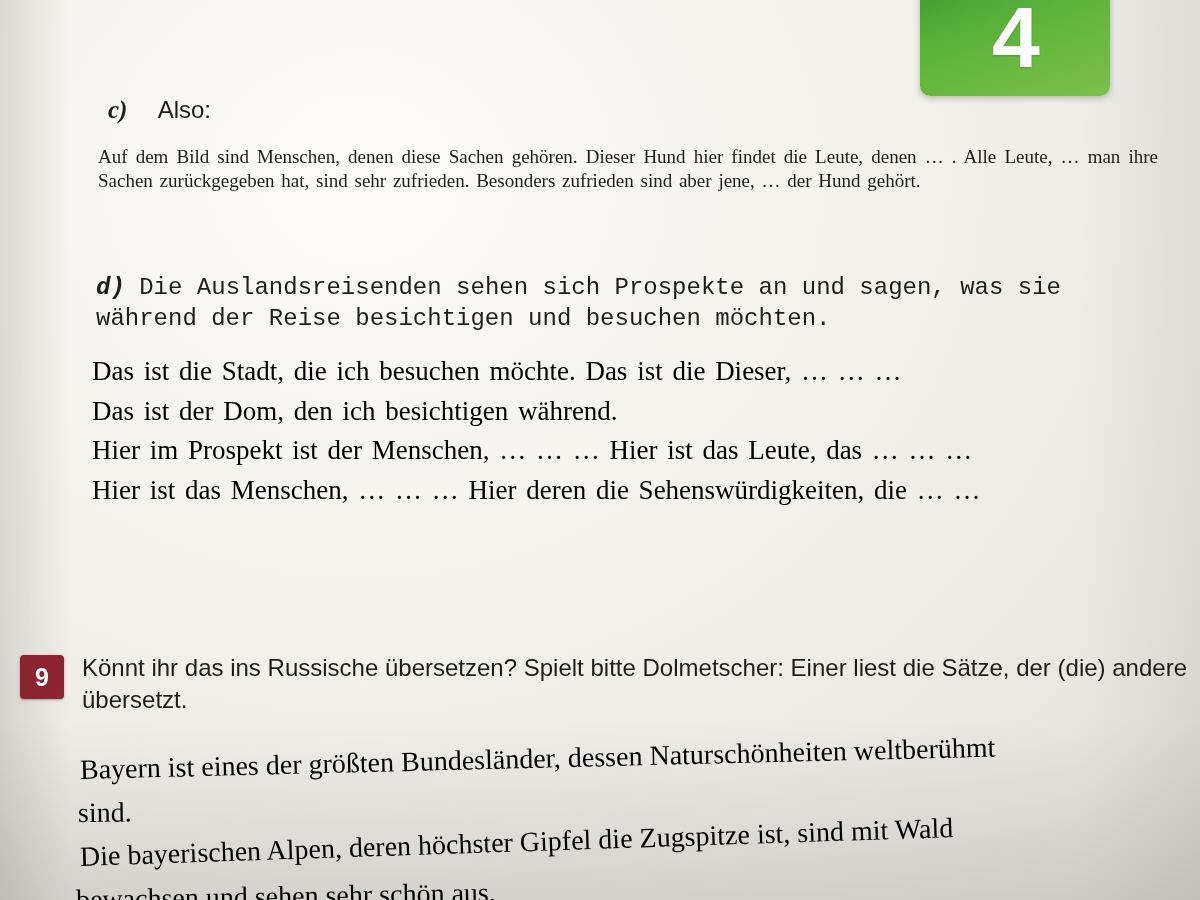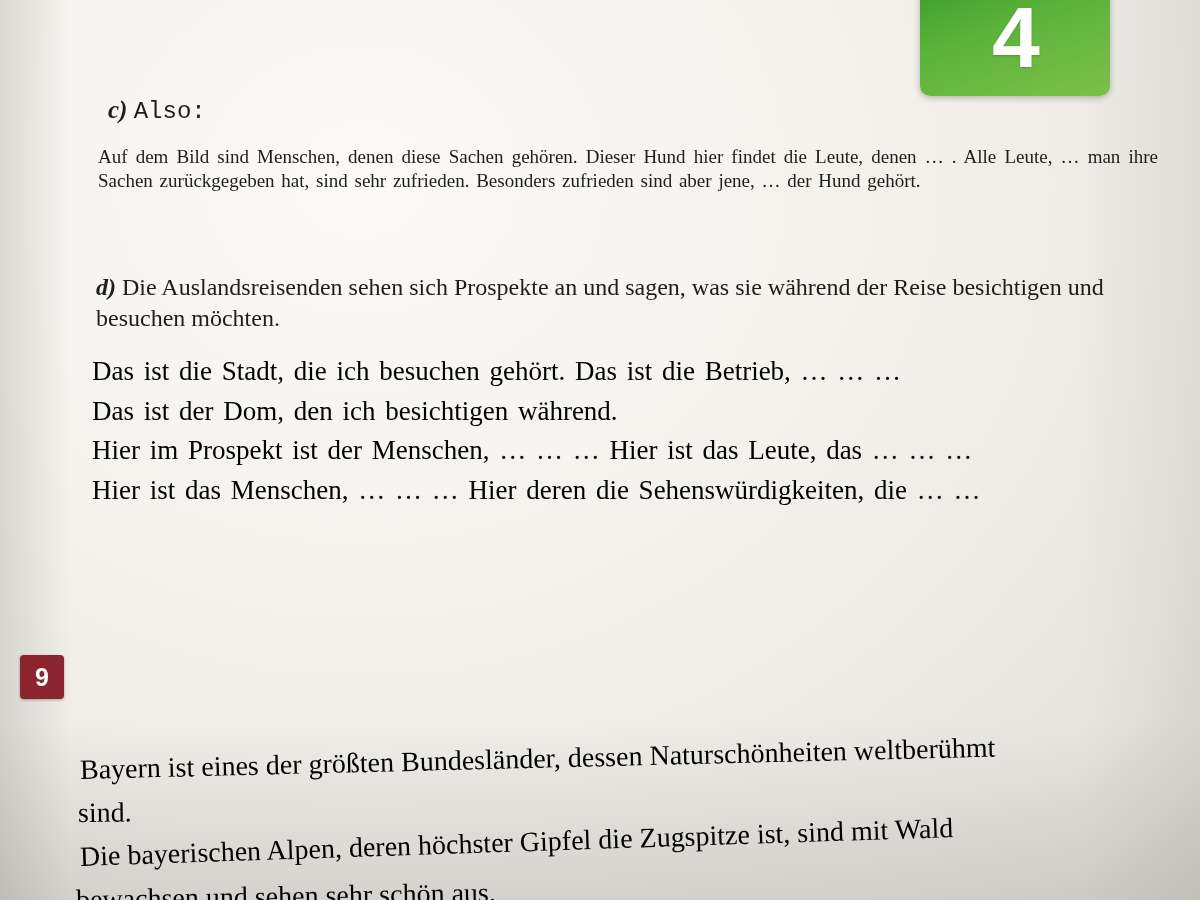--- a/index.html
+++ b/index.html
@@ -79,21 +79,22 @@
   .para {
     position: absolute;
     color: #1d1d1b;
   }
 
   
   .serif {
     font-family: "Liberation Serif", serif;
   }
   .sans {
-    font-family: Liberation Mono, monospace;
+    font-family: Liberation Sans, sans-serif;
+    margin-left: 24px;
   }
 
   #p-c-label {
     left: 108px;
     top: 96px;
     font-size: 25px;
   }
   #p-c-label .bold-i {
     font-style: italic;
     font-weight: bold;
@@ -108,21 +109,21 @@
     text-align: justify;
     word-spacing: 2px;
   }
 
   #p-d-label {
     left: 96px;
     top: 272px;
     width: 1075px;
     font-size: 24px;
     line-height: 1.3;
-    font-family: Liberation Serif, serif;
+    font-family: Liberation Mono, monospace;
   }
   #p-d-label .bold-i {
     font-style: italic;
     font-weight: bold;
   }
 
   .sentence-list {
     position: absolute;
     left: 92px;
     top: 352px;
@@ -206,33 +207,34 @@
     </div>
 
     <div class="para serif" id="p-c-body">Auf dem Bild sind Menschen, denen diese Sachen gehören. Dieser Hund hier findet die Leute, denen … . Alle Leute, … man ihre Sachen zurückgegeben hat, sind sehr zufrieden. Besonders zufrieden sind aber jene, … der Hund gehört.</div>
 
     <div class="para" id="p-d-label">
       <span class="bold-i">d)</span>
       <span>Die Auslandsreisenden sehen sich Prospekte an und sagen, was sie während der Reise besichtigen und besuchen möchten.</span>
     </div>
 
     <div class="sentence-list serif">
-      <span class="line">Das ist die Stadt, die ich besuchen gehört.</span>
-      <span class="line">Das ist die Betrieb, … … …</span>
+      <span class="line">Das ist die Stadt, die ich besuchen möchte.</span>
+      <span class="line">Das ist die Dieser, … … …</span>
       <span class="line">Das ist der Dom, den ich besichtigen während.</span>
       <span class="line">Hier im Prospekt ist der Menschen, … … …</span>
       <span class="line">Hier ist das Leute, das … … …</span>
       <span class="line">Hier ist das Menschen, … … …</span>
       <span class="line">Hier deren die Sehenswürdigkeiten, die … …</span>
     </div>
 
     <div class="ex-marker">
       <span class="n">9</span>
     </div>
 
+    <div class="para" id="p-9-text">Könnt ihr das ins Russische übersetzen? Spielt bitte Dolmetscher: Einer liest die Sätze, der (die) andere übersetzt.</div>
 
     <div class="bottom-block serif">
       <span class="line bl1">Bayern ist eines der größten Bundesländer, dessen Naturschönheiten weltberühmt</span>
       <span class="line bl2">sind.</span>
       <span class="line bl3">Die bayerischen Alpen, deren höchster Gipfel die Zugspitze ist, sind mit Wald</span>
       <span class="line bl4">bewachsen und sehen sehr schön aus.</span>
       <span class="line bl5" style="margin-left:430px">Flüsse, dessen Landschaften und</span>
     </div>
 
   </div>

